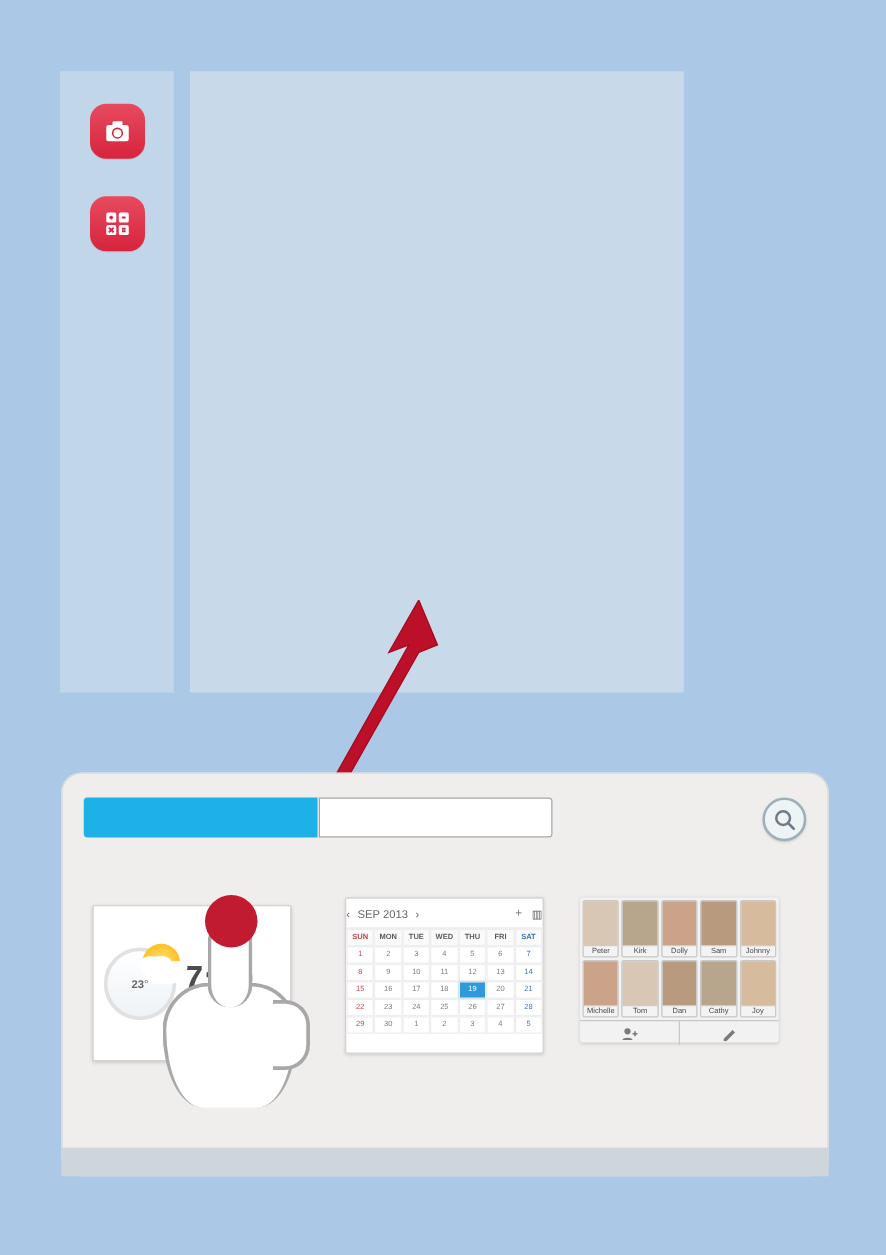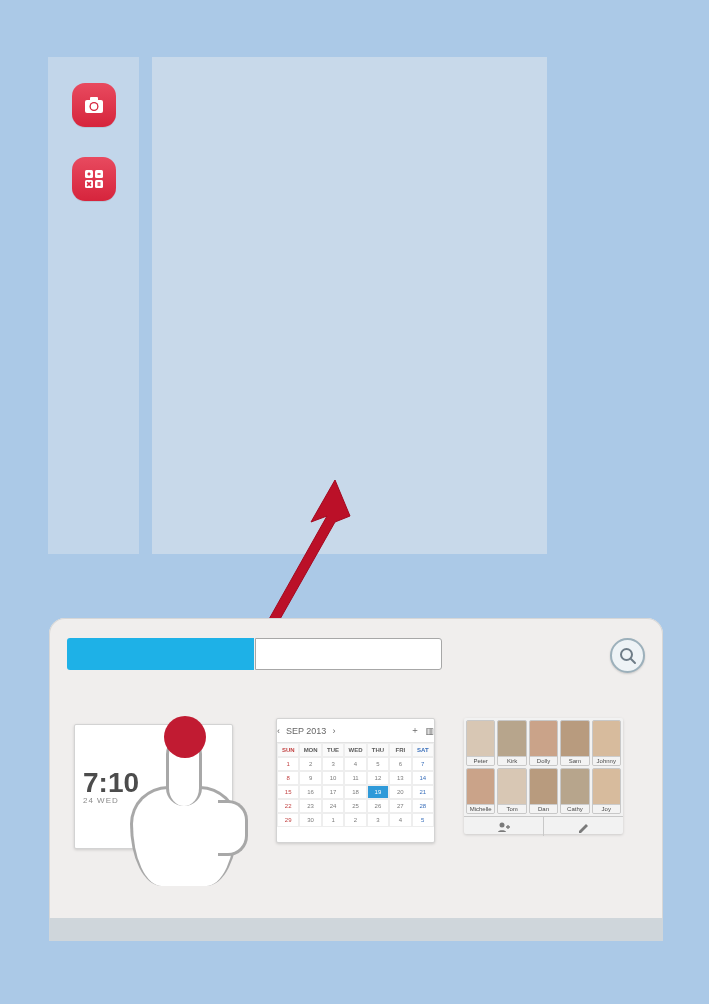--- a/index.html
+++ b/index.html
@@ -213,20 +213,25 @@
         <circle cx="7.5" cy="7.5" r="5.5" fill="none" stroke="#6e7c87" stroke-width="2"></circle>
         <line x1="12" y1="12" x2="16" y2="16" stroke="#6e7c87" stroke-width="2" stroke-linecap="round"></line>
       </svg>
     </div>
   </div>
 
   <div class="widgets">
 
     <div class="widget weather">
       <div class="weather-inner">
+        <div class="weather-temp-circle">
+          <div class="sun"></div>
+          <div class="cloud"></div>
+          <span><b>23</b><span>°</span></span>
+        </div>
         <div class="clock-text">
           <div class="hhmm">7:10</div>
           <div class="sub">24 WED</div>
         </div>
       </div>
     </div>
 
     <div class="widget calendar">
       <div class="cal-header">
         <span>‹</span>

